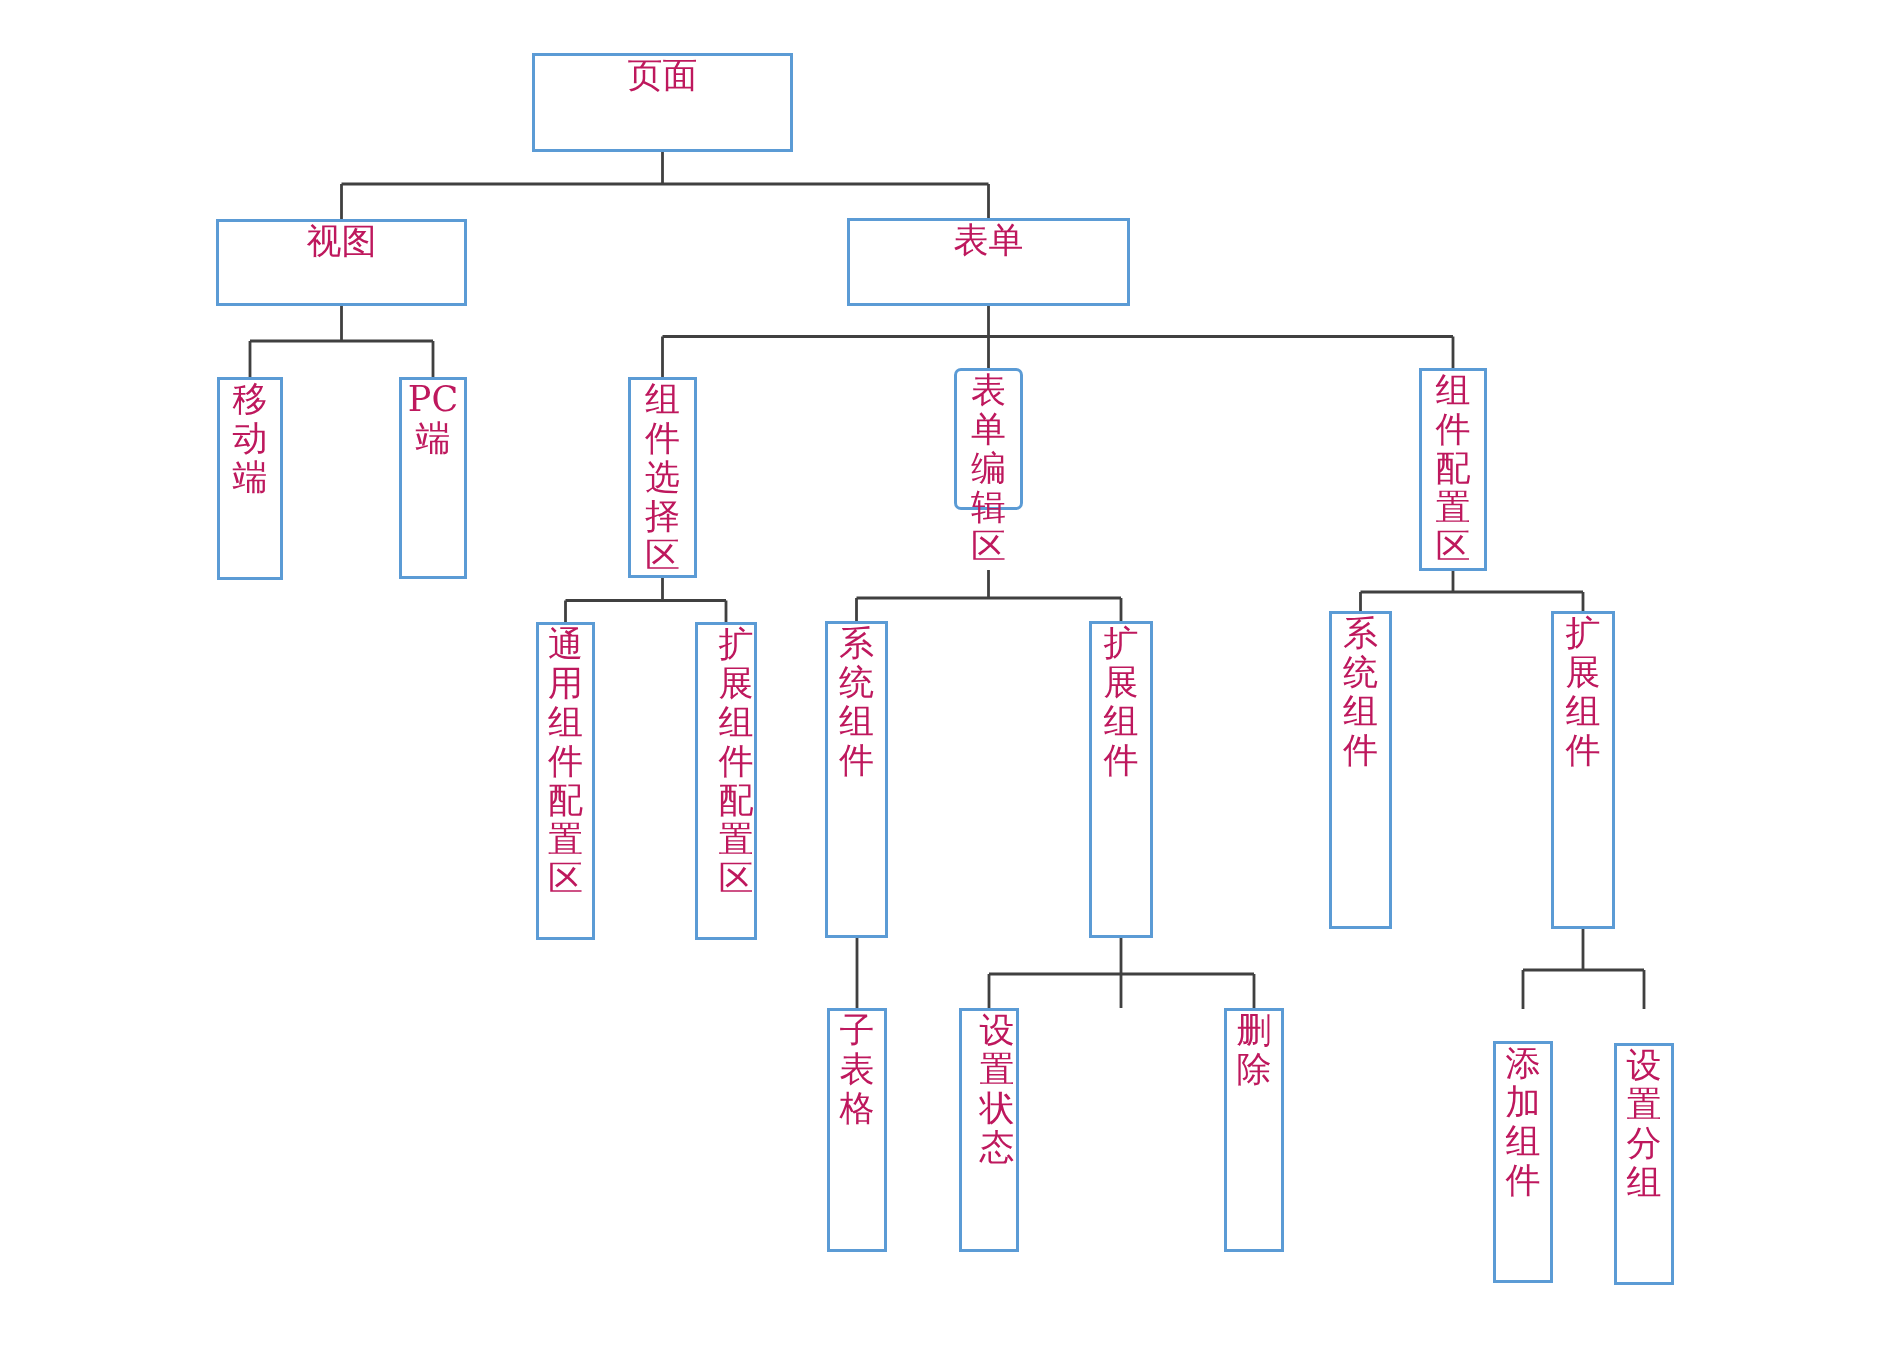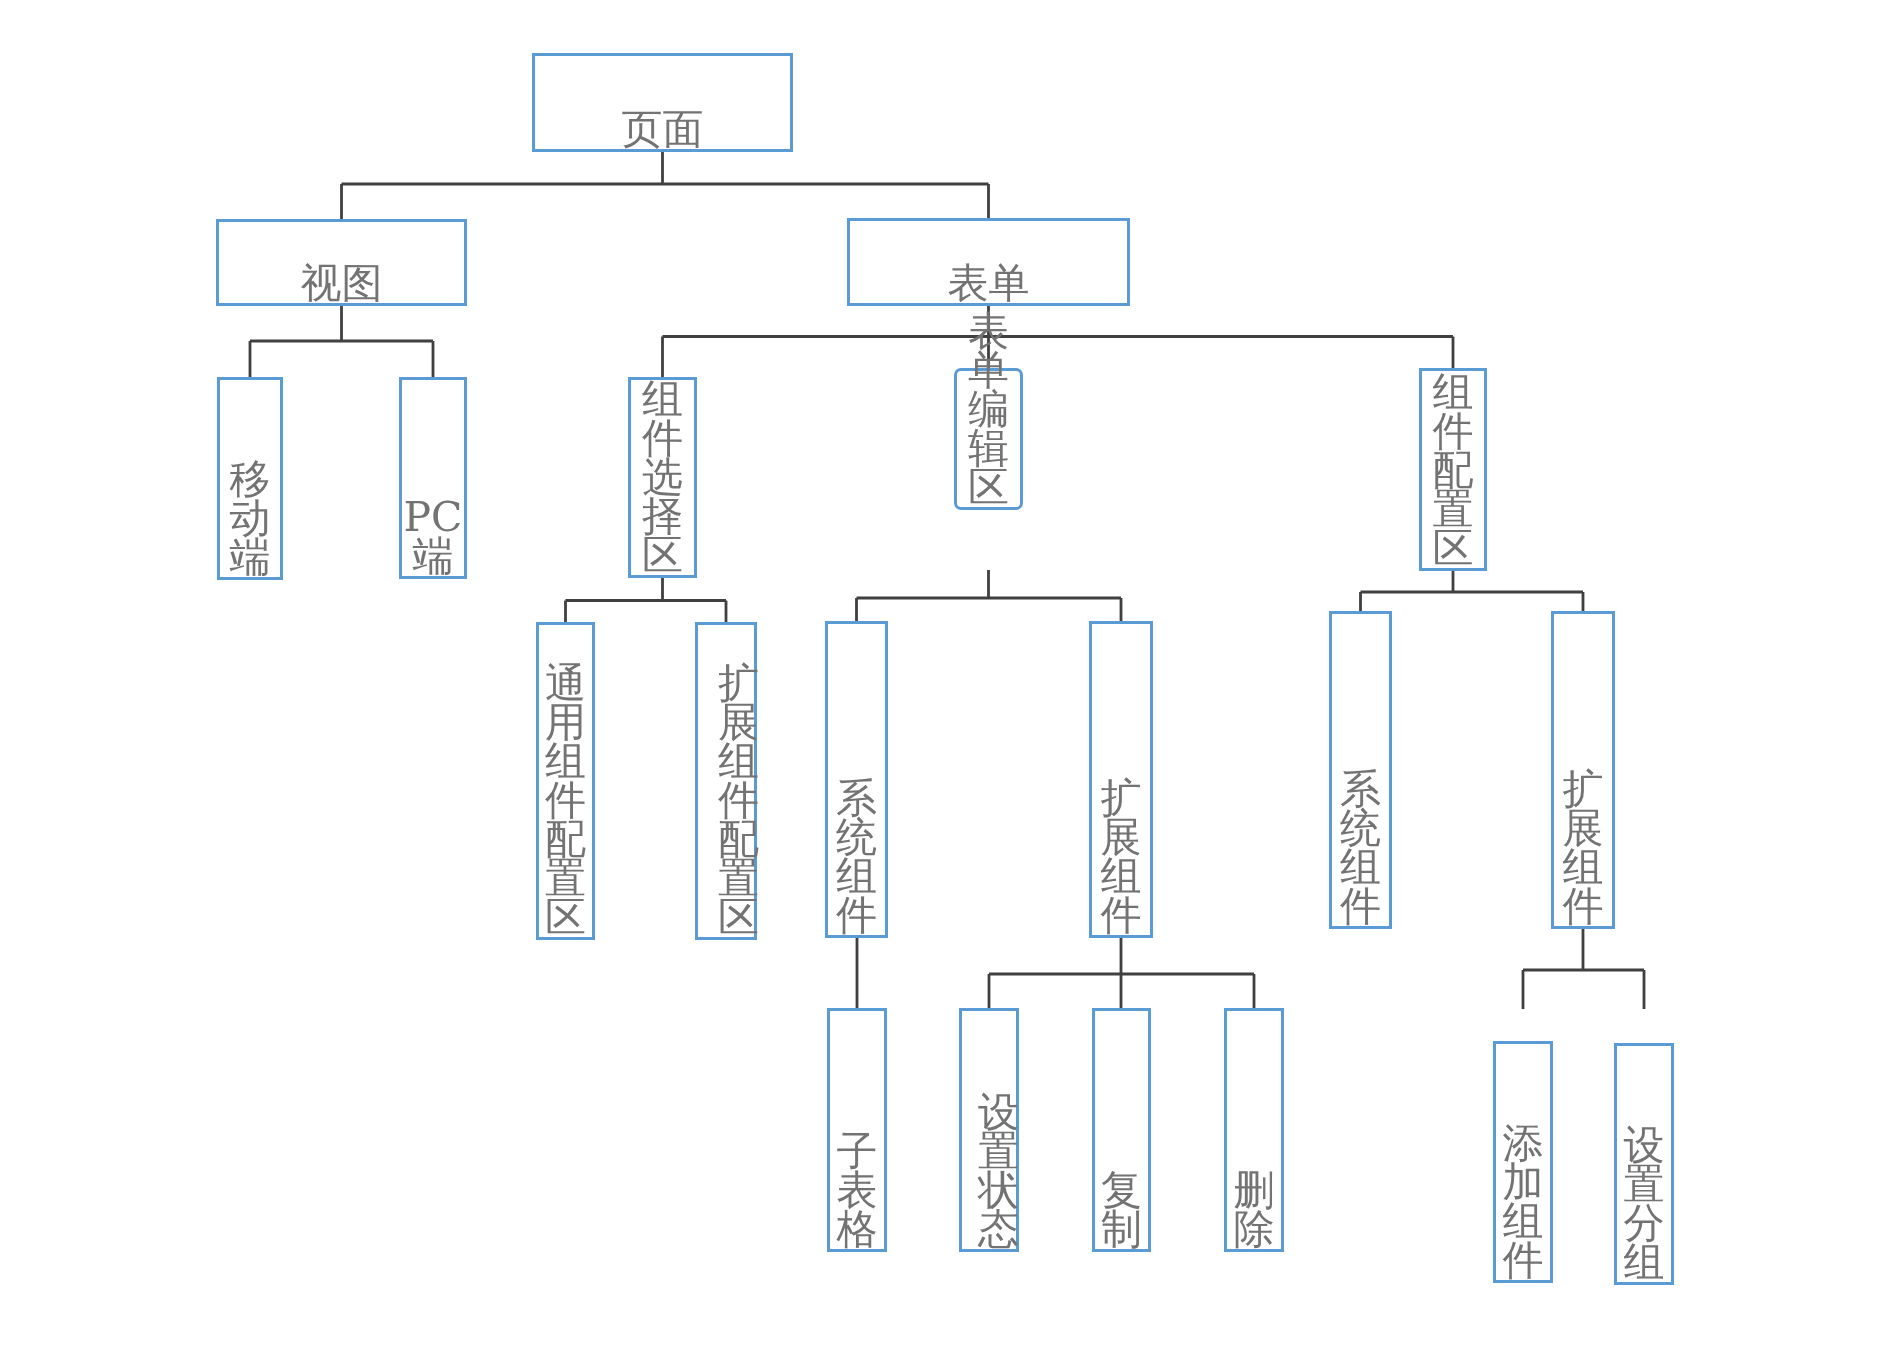--- a/index.html
+++ b/index.html
@@ -20,26 +20,26 @@
   .connector-layer path {
     stroke: #404040;
     stroke-width: 2.8;
     fill: none;
   }
   .node {
     position: absolute;
     box-sizing: border-box;
     border: 3px solid #5B9BD5;
     background: #ffffff;
-    color: #737373;
+    color: #be185d;
     display: flex;
-    align-items: flex-end;
+    align-items: flex-start;
     justify-content: center;
     text-align: center;
-    font-size: 41px;
+    font-size: 35px;
     line-height: 39px;
     z-index: 1;
   }
   .node .lbl {
     display: block;
     width: 100%;
     word-break: break-all;
   }
   .node.h { white-space: nowrap; }
 </style>
@@ -117,23 +117,20 @@
   </div>
 
   <div class="node" style="left:827px; top:1008px; width:60px; height:244px;">
     <span class="lbl">子表格</span>
   </div>
 
   <div class="node" style="left:959px; top:1008px; width:60px; height:244px;padding-left:16px;">
     <span class="lbl">设置状态</span>
   </div>
 
-  <div class="node" style="left:1092px; top:1008px; width:59px; height:244px;">
-    <span class="lbl">复制</span>
-  </div>
 
   <div class="node" style="left:1224px; top:1008px; width:60px; height:244px;">
     <span class="lbl">删除</span>
   </div>
 
   <div class="node" style="left:1493px; top:1009px; width:60px; height:242px;margin-top:32px;">
     <span class="lbl">添加组件</span>
   </div>
 
   <div class="node" style="left:1614px; top:1009px; width:60px; height:242px;margin-top:34px;">

